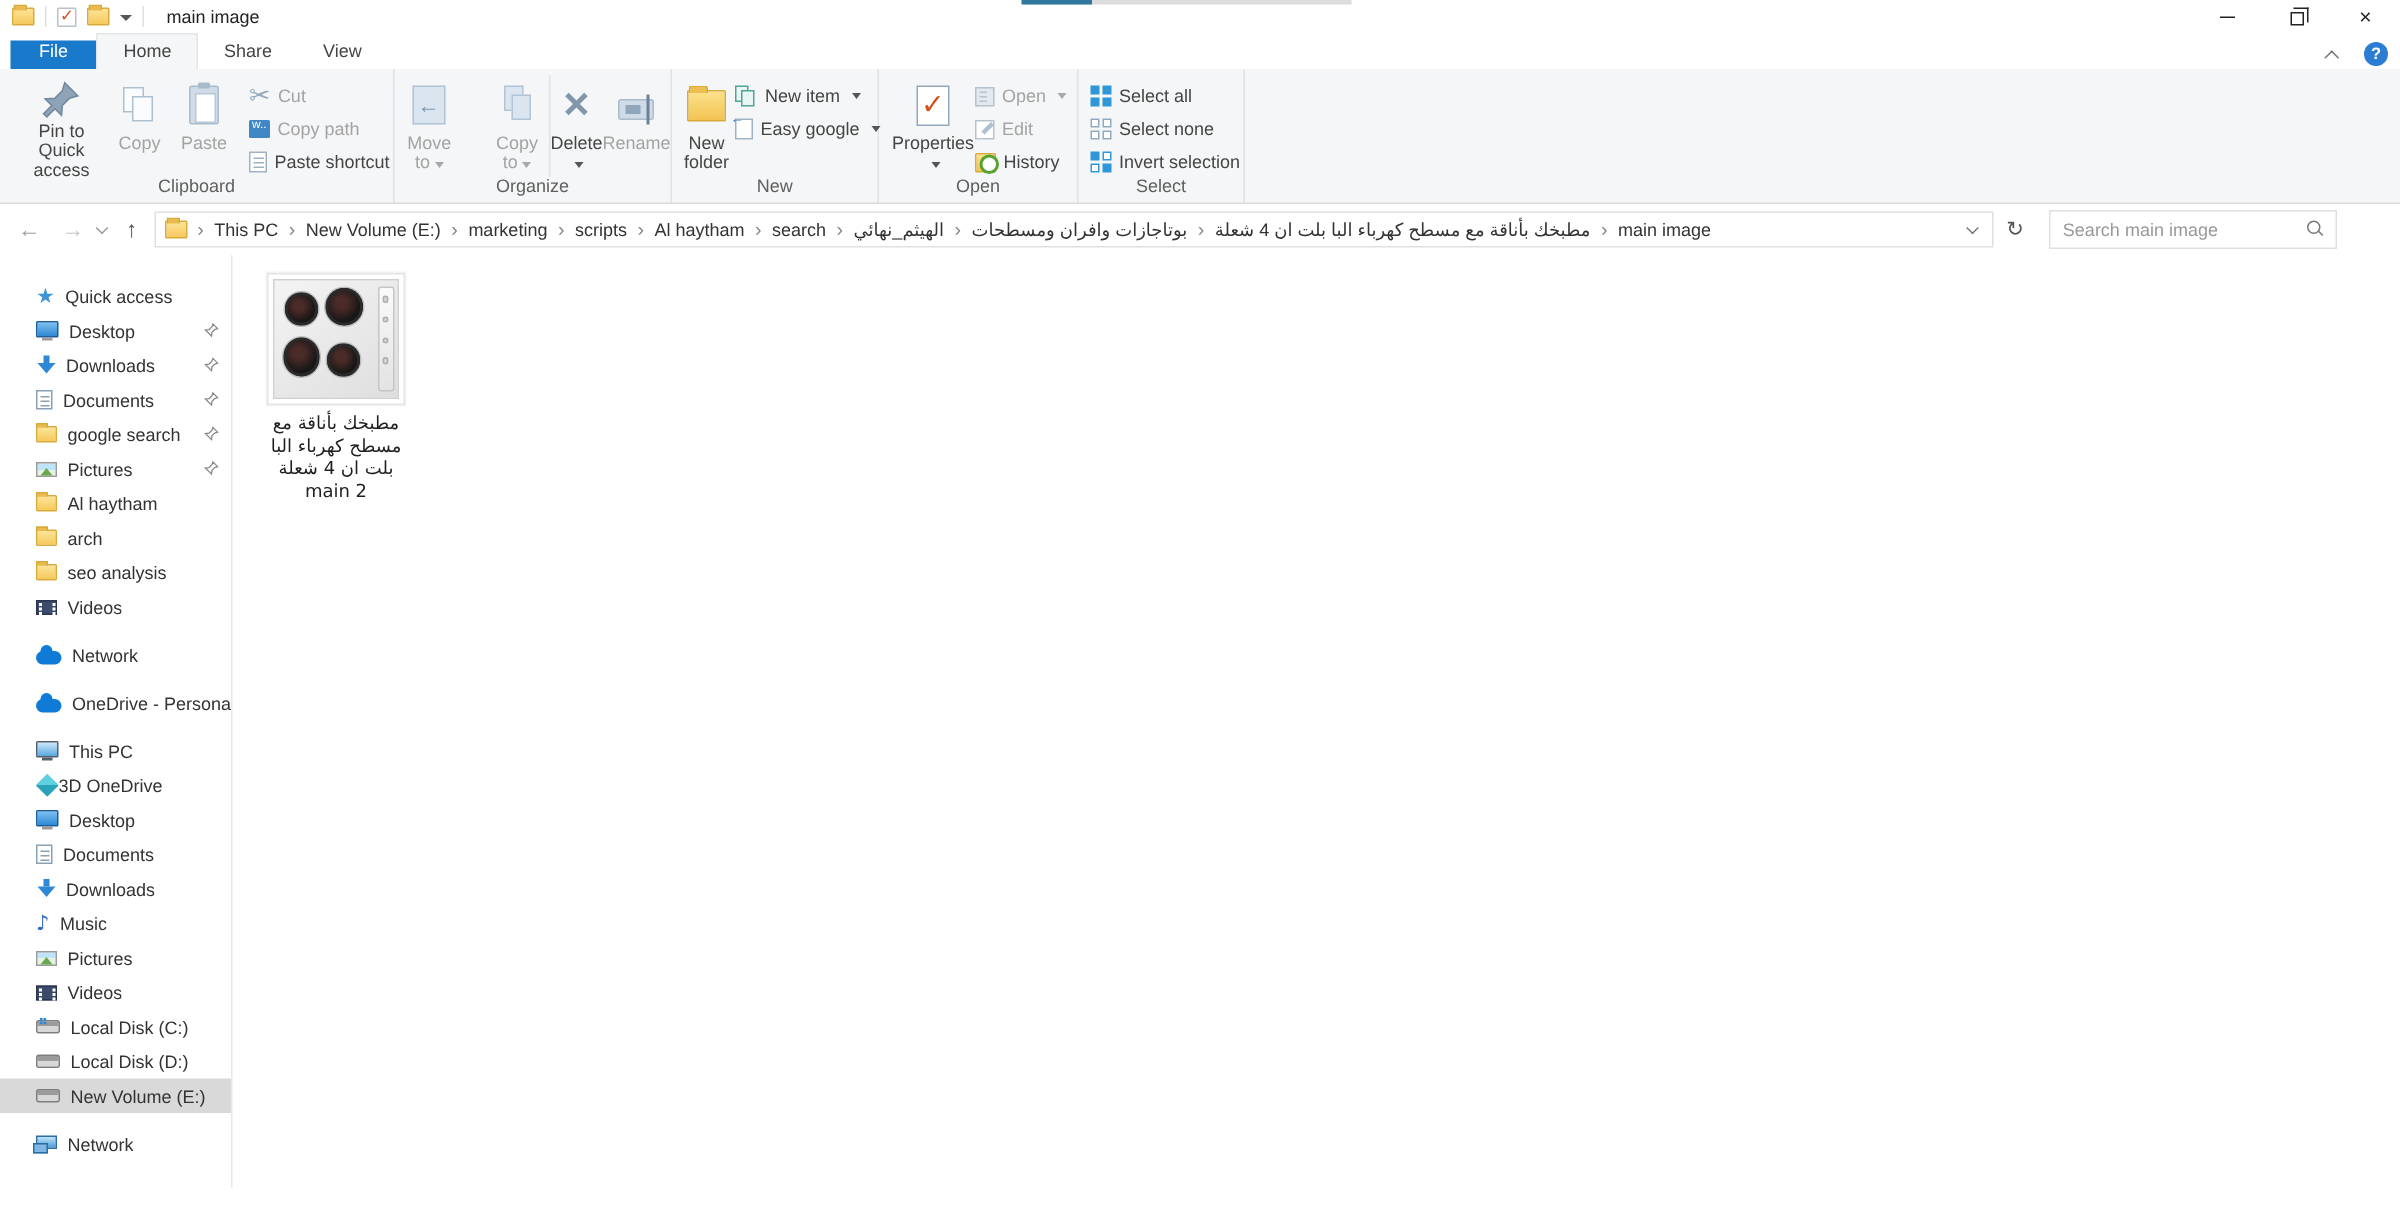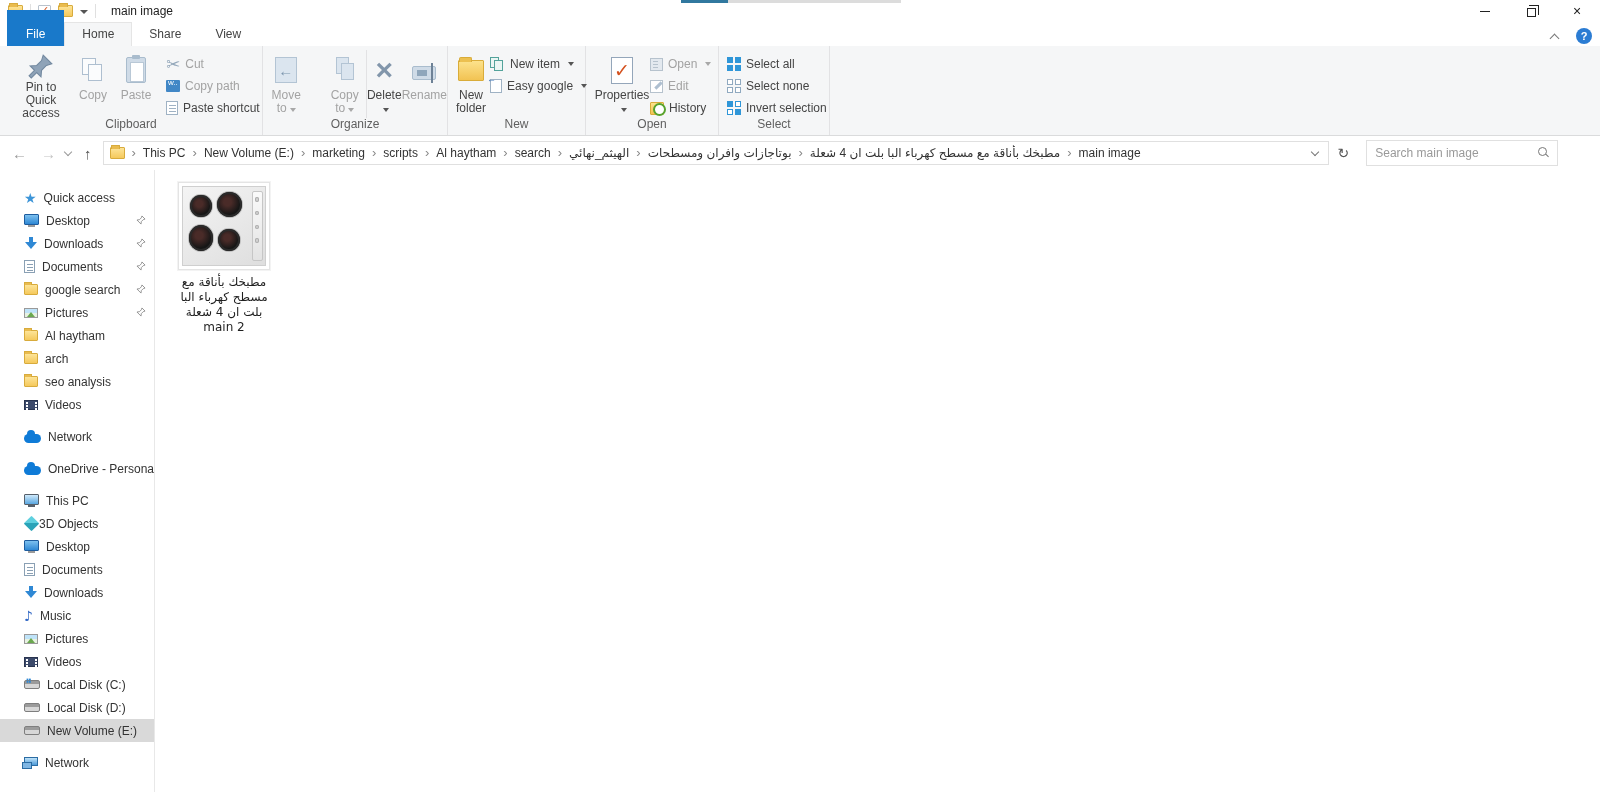--- a/index.html
+++ b/index.html
@@ -25,21 +25,21 @@
   .wincontrols { position:absolute; right:0; top:0; display:flex; }
   .wc { width:46px; height:22px; display:flex; align-items:center; justify-content:center; color:#222; }
   .wc-min::before { content:""; width:10px; height:1px; background:#222; }
   .wc-restore span { width:9px; height:9px; border:1px solid #222; display:block; position:relative; background:#fff; margin-top:2px; }
   .wc-restore span::before { content:""; position:absolute; left:1px; top:-4px; width:9px; height:9px; border:1px solid #222; border-bottom:none; border-left:none; }
   .wc-close { font-size:14px; }
 
   
   .tabrow { position:absolute; left:0; top:22px; right:0; height:24px; background:#fff; display:flex; align-items:flex-end; }
   .tab { padding:4px 17px 5px; color:#444; }
-  .tab-file { background:#1979ca; color:#fff; margin-left:7px; padding:17px 19px 5px;text-align:right; }
+  .tab-file { background:#1979ca; color:#fff; margin-left:7px; padding:0 19px 5px;text-align:right; }
   .tab-selected { background:#f5f6f7; border:1px solid #e5e5e5; border-bottom:none; }
   .tabrow-right { position:absolute; right:8px; top:28px; display:flex; align-items:center; gap:18px; }
   .chev-up { width:7px; height:7px; border-right:1.5px solid #777; border-bottom:1.5px solid #777; transform:rotate(225deg); margin-top:4px; }
   .help-btn { width:16px; height:16px; border-radius:50%; background:#2b7cd3; color:#fff; font-size:11px; font-weight:bold; display:flex; align-items:center; justify-content:center; }
 
   
   .ribbon { position:absolute; left:0; top:46px; right:0; height:90px; background:#f5f6f7; border-bottom:1px solid #dadbdc; }
   .rgroup { position:absolute; top:0; bottom:0; border-right:1px solid #e2e2e4; }
   .rgroup-label { position:absolute; left:0; right:0; bottom:4px; text-align:center; color:#5f5f5f; }
   .ritems { position:absolute; left:0; right:0; top:4px; height:68px; display:flex; align-items:flex-start; }
@@ -473,21 +473,21 @@
       <span class="sic ic-cloud"></span>
       <span class="slabel">OneDrive - Personal</span>
     </div>
     <div class="gap"></div>
     <div class="srow lvl0">
       <span class="sic ic-pc"></span>
       <span class="slabel">This PC</span>
     </div>
     <div class="srow lvl1">
       <span class="sic ic-3d"></span>
-      <span class="slabel">3D Objects</span>
+      <span class="slabel">3D OneDrive</span>
     </div>
     <div class="srow lvl1">
       <span class="sic ic-monitor"></span>
       <span class="slabel">Desktop</span>
     </div>
     <div class="srow lvl1">
       <span class="sic ic-doc"></span>
       <span class="slabel">Documents</span>
     </div>
     <div class="srow lvl1">

